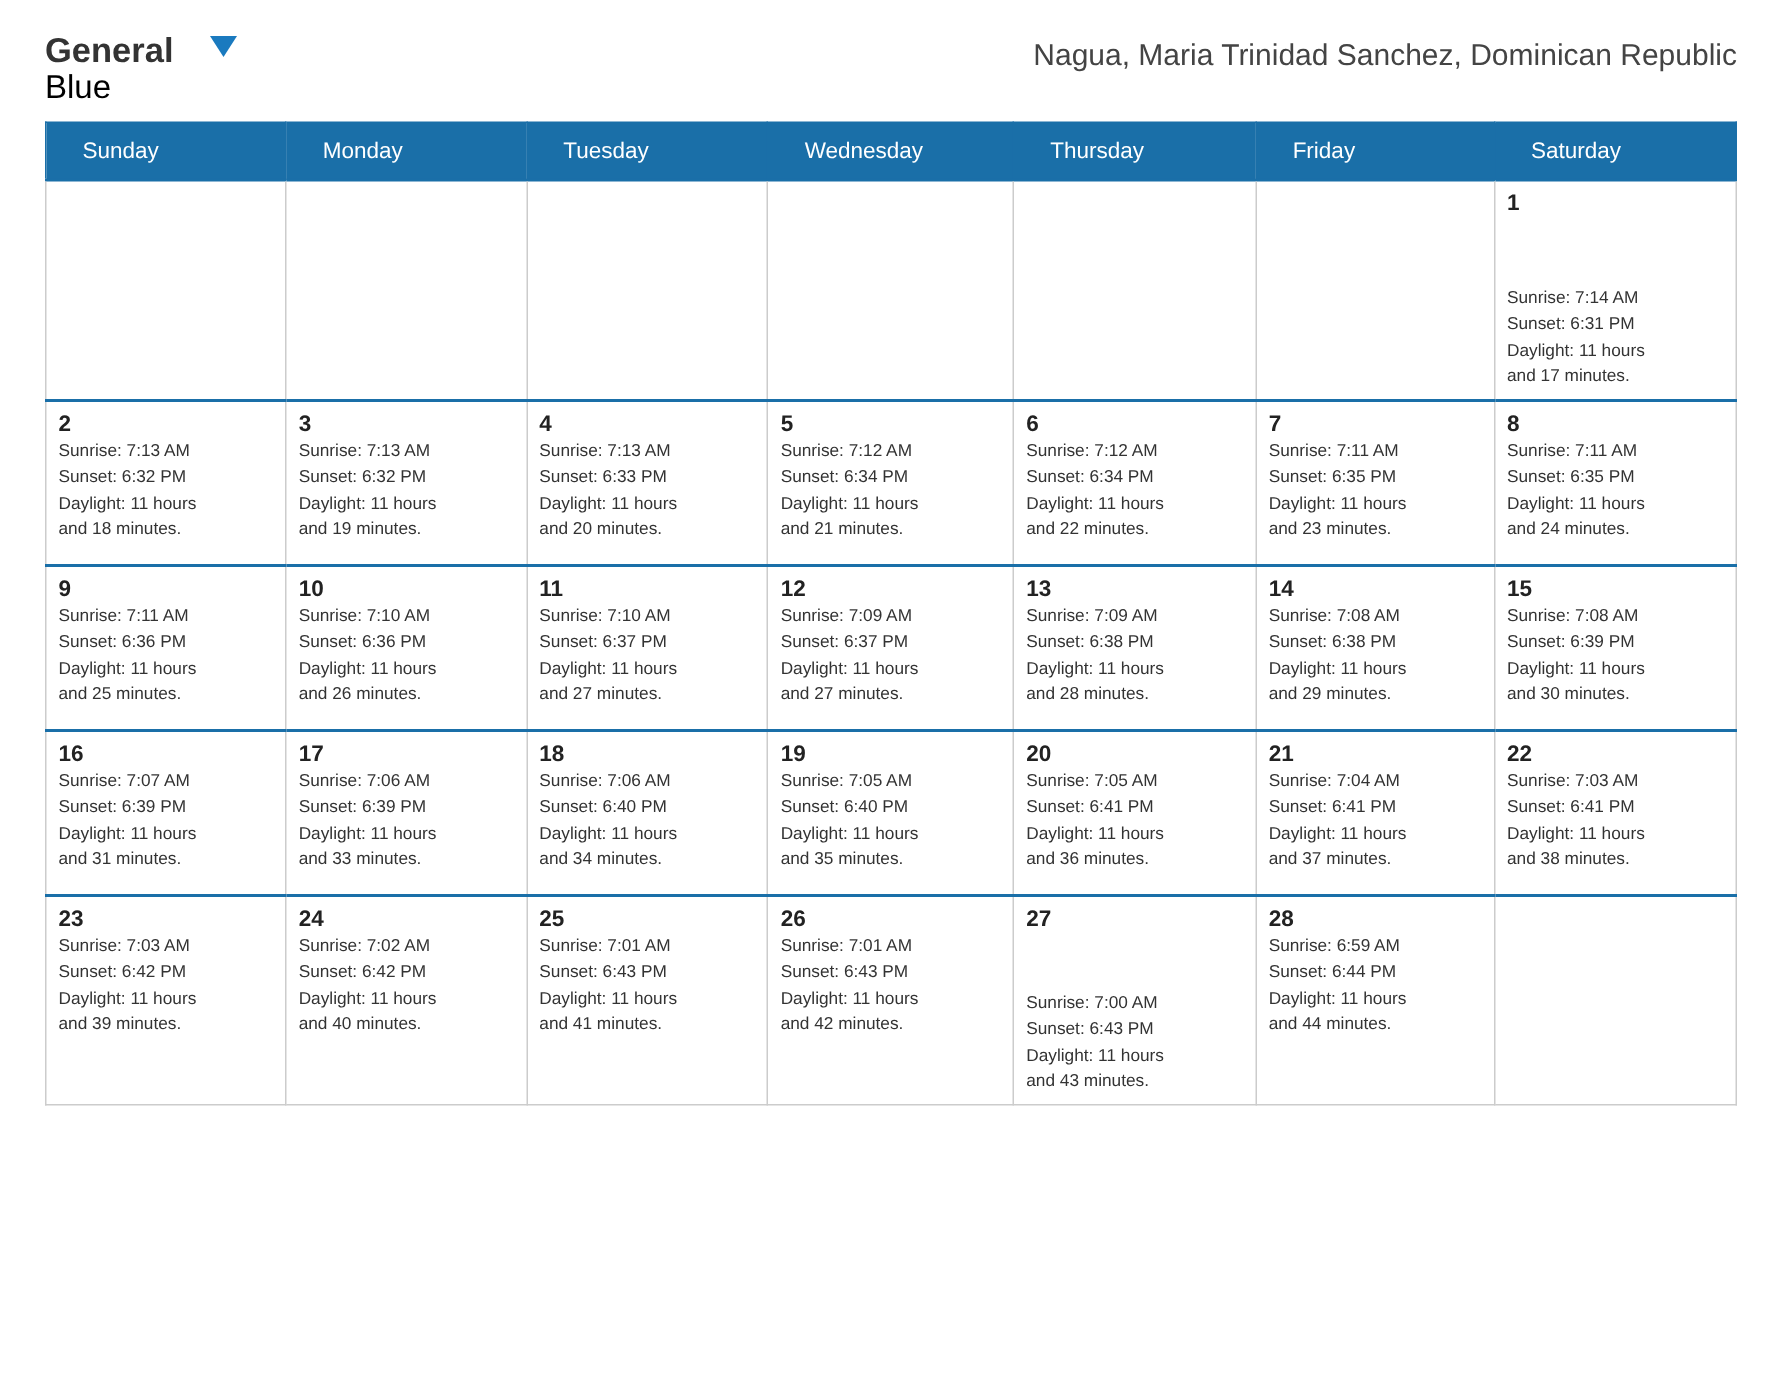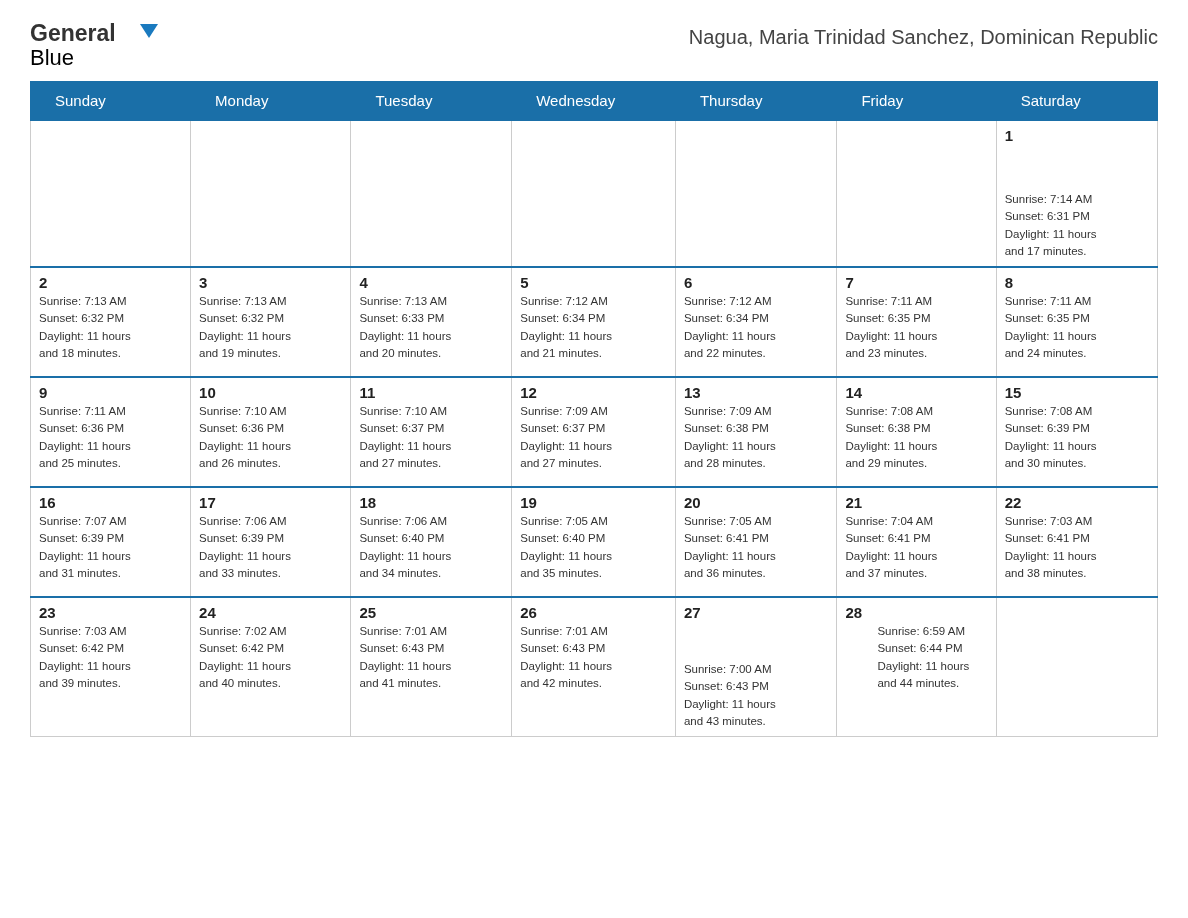--- a/index.html
+++ b/index.html
@@ -334,21 +334,21 @@
         </td>
         <td>
           <span class="day-number">27</span>
           <div class="day-info" style="white-space: pre-line; margin-top: 40px;">Sunrise: 7:00 AM
 Sunset: 6:43 PM
 Daylight: 11 hours
 and 43 minutes.</div>
         </td>
         <td>
           <span class="day-number">28</span>
-          <div class="day-info" style="white-space: pre-line; margin-left: 32px;">Sunrise: 6:59 AM
+          <div class="day-info" style="white-space: pre-line;">Sunrise: 6:59 AM
 Sunset: 6:44 PM
 Daylight: 11 hours
 and 44 minutes.</div>
         </td>
         <td class="empty-cell"></td>
       </tr>
     </tbody>
 </table>
 
 </body></html>

